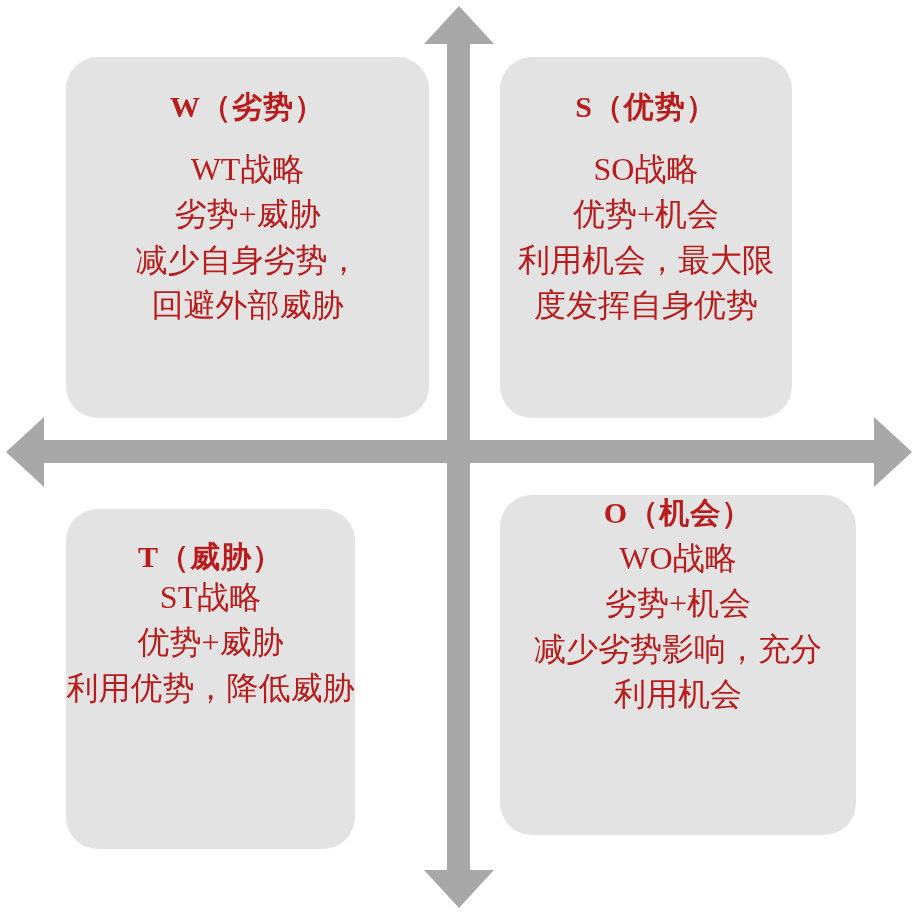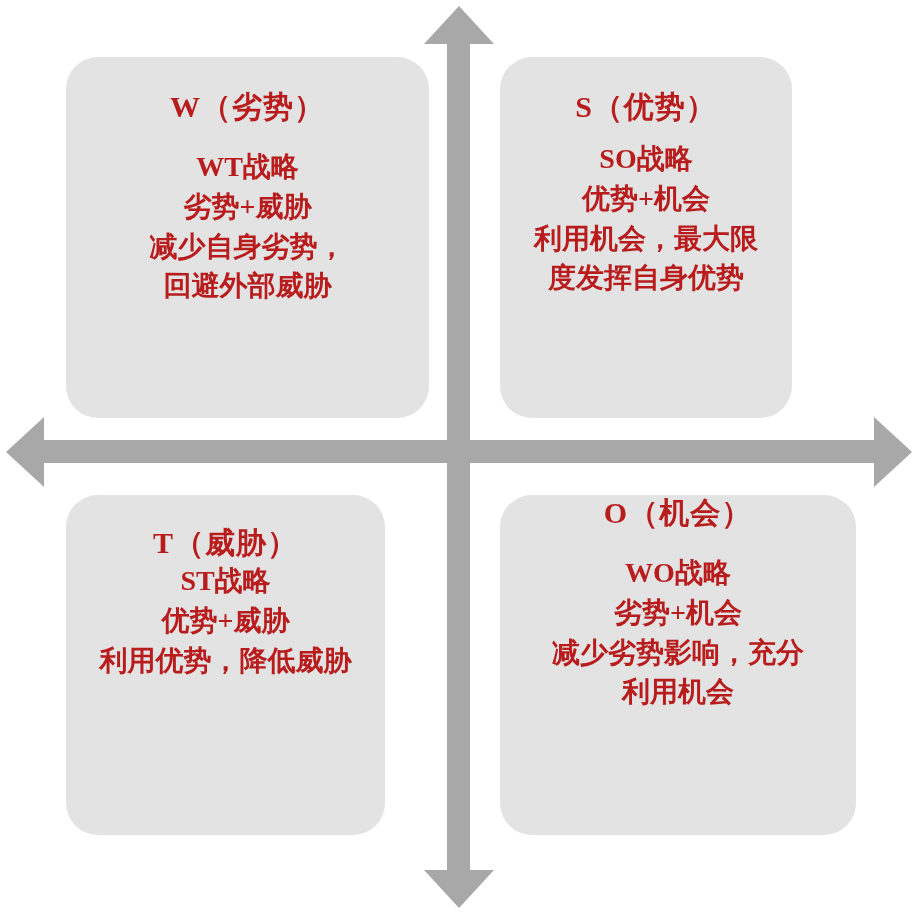--- a/index.html
+++ b/index.html
@@ -79,64 +79,63 @@
     text-align: center;
     color: #b91c1c;
   }
   .quad-title {
     font-size: 30px;
     font-weight: bold;
     letter-spacing: 1px;
     line-height: 1.2;
   }
   .quad-body {
-    font-size: 28px;
+    font-size: 32px;
     line-height: 1.42;
     white-space: pre-line;
-    font-weight: bold;
   }
 
   
   #quad-w {
     left: 66px;
     top: 57px;
     width: 363px;
     height: 361px;
     padding-top: 32px;
   }
   #quad-w .quad-body { margin-top: 22px; }
 
   
   #quad-s {
     left: 500px;
     top: 57px;
     width: 292px;
     height: 361px;
     padding-top: 32px;
   }
-  #quad-s .quad-body { margin-top: 14px; }
+  #quad-s .quad-body { margin-top: 22px; }
 
   
   #quad-t {
     left: 66px;
-    top: 495px;
-    width: 319px;
+    top: 509px;
+    width: 289px;
     height: 340px;
     padding-top: 30px;
   }
   #quad-t .quad-body { }
 
   
   #quad-o {
     left: 500px;
     top: 495px;
     width: 356px;
     height: 340px;
   }
-  #quad-o .quad-body { margin-top: 22px; }
+  #quad-o .quad-body { margin-top: 5px; }
 </style>
 </head>
 <body>
 
 <div id="canvas">
 
   <div class="axis axis-vertical"></div>
   <div class="axis axis-horizontal"></div>
   <div class="arrow arrow-up"></div>
   <div class="arrow arrow-down"></div>

